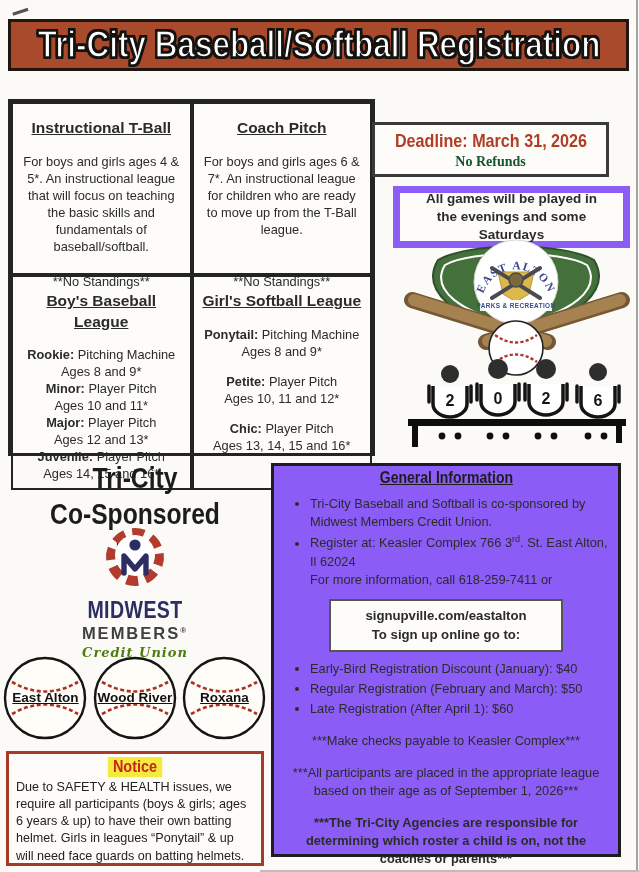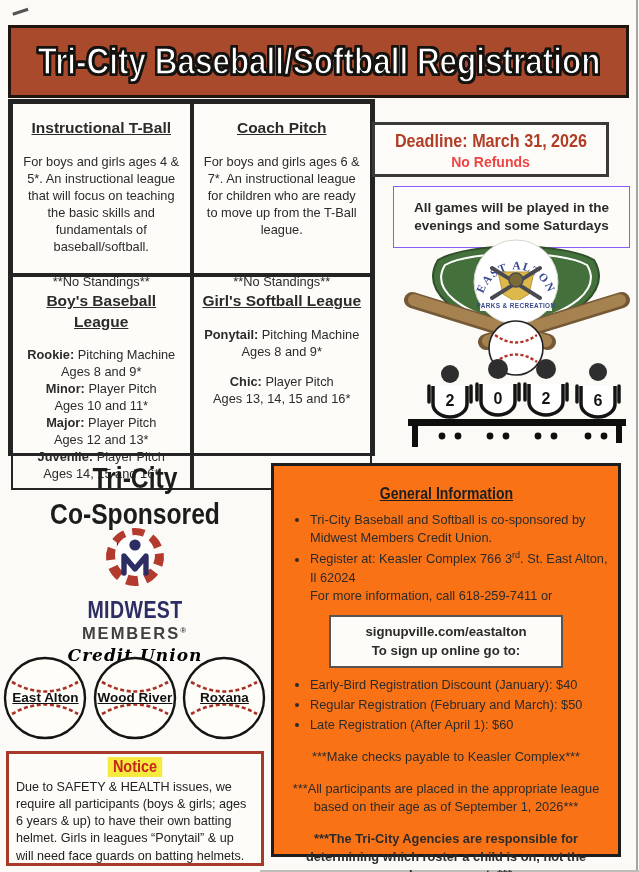--- a/index.html
+++ b/index.html
@@ -11,21 +11,21 @@
   }
   .cond{display:inline-block;transform:scaleX(.85);transform-origin:center;font-weight:700;}
   .b{font-weight:700;}
 
   
   .edge-right{position:absolute;right:1px;top:0;width:2px;height:872px;background:#8f8f8f;opacity:.8;}
   .edge-bottom{position:absolute;left:260px;bottom:0;height:2px;width:379px;background:#bdbdb9;}
 
   
   .banner{
-    position:absolute;left:8px;top:25px;width:621px;height:73px;
+    position:absolute;left:8px;top:19px;width:621px;height:52px;
     background:#a94a2d;border:3px solid #20150f;box-sizing:border-box;
     display:flex;align-items:center;justify-content:center;
   }
   .banner-text{
     font-size:37px;font-weight:700;color:#fff;letter-spacing:0px;white-space:nowrap;
     -webkit-text-stroke:1.6px #151310;
     text-shadow:-2px -2px 0 #151310,2px -2px 0 #151310,-2px 2px 0 #151310,2px 2px 0 #151310,0 -2px 0 #151310,0 2px 0 #151310,-2px 0 0 #151310,2px 0 0 #151310;
   }
   .artifact{position:absolute;left:14px;top:10px;width:16px;height:10px;border-top:3px solid #2a2a2a;transform:rotate(-18deg);opacity:.8;}
 
@@ -42,38 +42,38 @@
   .note-tall{margin-top:35px;}
   .div-ages{margin-bottom:0px;}
   .girls .division{margin-bottom:13px;}
 
   
   .deadline-box{
     position:absolute;left:372px;top:122px;width:237px;height:55px;box-sizing:border-box;
     border:3px solid #3a3a3a;background:#fdfcf9;display:flex;flex-direction:column;align-items:center;justify-content:center;
   }
   .deadline-text{color:#b13d26;font-size:19px;}
-  .no-refunds{font-weight:700;font-size:14px;margin-top:2px;color:#ef4444;}
+  .no-refunds{font-weight:700;font-size:14px;margin-top:2px;color:#14532d;font-family:Liberation Serif, serif;}
   .games-box{
     position:absolute;left:393px;top:186px;width:237px;height:62px;box-sizing:border-box;
-    border:1px solid #8b5cf6;background:#fdfcf9;display:flex;align-items:center;justify-content:center;text-align:center;
+    border:7px solid #8b5cf6;background:#fdfcf9;display:flex;align-items:center;justify-content:center;text-align:center;
     font-weight:700;font-size:13.5px;line-height:1.35;padding:0 14px;
   }
 
   
   .logo-art{position:absolute;left:398px;top:238px;width:238px;height:212px;}
 
   
   .sponsor-head{position:absolute;left:8px;top:460px;width:254px;text-align:center;color:#1c1c1a;line-height:1.25;}
   .sponsor-line{font-size:29px;}
   .mm-logo{position:absolute;left:8px;top:525px;width:254px;text-align:center;}
   .mm-word1{font-size:23px;letter-spacing:.5px;color:#2c2d63;margin-top:2px;}
   .mm-word2{font-size:16.5px;letter-spacing:2px;color:#404040;margin-top:0px;}
   .mm-reg{font-size:8px;vertical-align:super;}
-  .mm-script{font-family:"DejaVu Serif","Liberation Serif",serif;font-style:italic;font-weight:700;color:#000000;font-size:17px;margin-top:2px;letter-spacing:1px;}
+  .mm-script{font-family:"DejaVu Serif","Liberation Serif",serif;font-style:italic;font-weight:700;color:#4d7c0f;font-size:13px;margin-top:2px;letter-spacing:1px;}
 
   
   .balls-row{position:absolute;left:3px;top:654px;width:264px;display:flex;justify-content:space-between;}
   .town-ball{position:relative;width:85px;height:90px;}
   .town-ball svg{position:absolute;left:0;top:0;}
   .town-label{
     position:absolute;left:0;right:0;top:36px;text-align:center;
     font-size:13.5px;font-weight:700;color:#111;text-decoration:underline;white-space:nowrap;
   }
 
@@ -82,21 +82,21 @@
     position:absolute;left:6px;top:751px;width:258px;height:115px;box-sizing:border-box;
     border:3px solid #a83a2a;background:#fdfcf9;padding:3px 7px;text-align:left;
   }
   .notice-title-wrap{text-align:center;}
   .notice-title{font-size:17px;color:#c8251d;background:#f5ea3d;padding:0 6px;}
   .notice-body{font-size:12.6px;line-height:1.36;margin-top:2px;color:#222;}
 
   
   .gi-box{
     position:absolute;left:271px;top:463px;width:350px;height:394px;box-sizing:border-box;
-    border:3px solid #1d1d1d;background:#f97316;padding:16px 10px 6px 10px;
+    border:3px solid #1d1d1d;background:#8b5cf6;padding:0 10px 6px 10px;
   }
   .gi-title-wrap{text-align:center;margin:2px 0 8px 0;}
   .gi-title{font-size:16.5px;text-decoration:underline;color:#1d1d1d;}
   .gi-box ul{margin:0;padding:0 0 0 26px;font-size:12.8px;line-height:1.42;}
   .gi-box li{margin-bottom:2px;}
   .signup-box{
     width:222px;margin:10px auto 8px auto;border:2px solid #555;background:#fdfcf9;
     text-align:center;font-weight:700;font-size:13.2px;line-height:1.4;padding:6px 4px;
   }
   .gi-center{text-align:center;font-size:12.8px;margin-top:14px;line-height:1.4;}
@@ -142,20 +142,24 @@
     <div class="division">
       <span class="b">Juvenile:</span> <span>Player Pitch</span>
       <div class="div-ages">Ages 14, 15 and 16*</div>
     </div>
   </div>
   <div class="cell girls">
     <div class="cell-title">Girl's Softball League</div>
     <div class="division">
       <span class="b">Ponytail:</span> <span>Pitching Machine</span>
       <div class="div-ages">Ages 8 and 9*</div>
+    </div>
+    <div class="division">
+      <span class="b">Petite:</span> <span>Player Pitch</span>
+      <div class="div-ages">Ages 10, 11 and 12*</div>
     </div>
     <div class="division">
       <span class="b">Chic:</span> <span>Player Pitch</span>
       <div class="div-ages">Ages 13, 14, 15 and 16*</div>
     </div>
   </div>
 </div>
 
 <div class="deadline-box">
   <span class="deadline-text cond">Deadline:  March 31, 2026</span>

